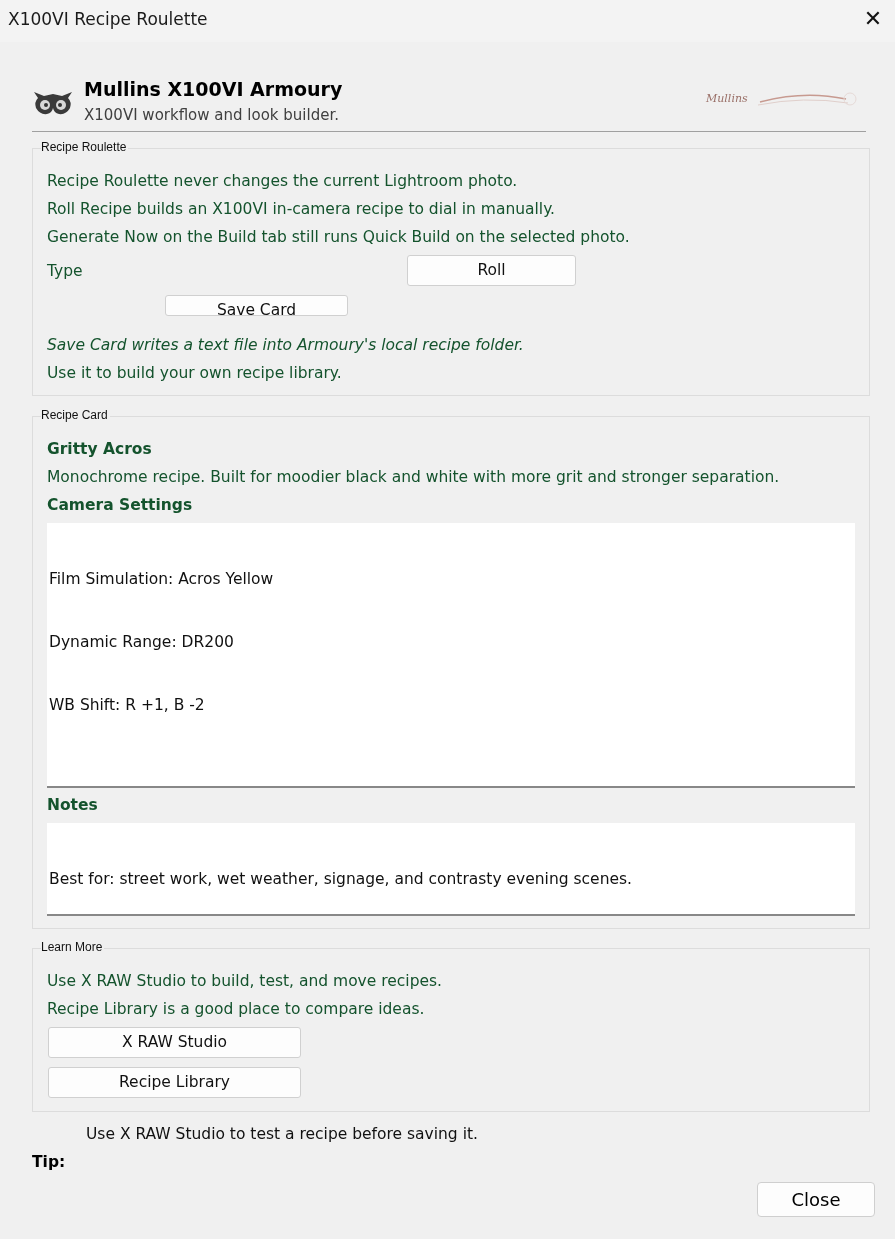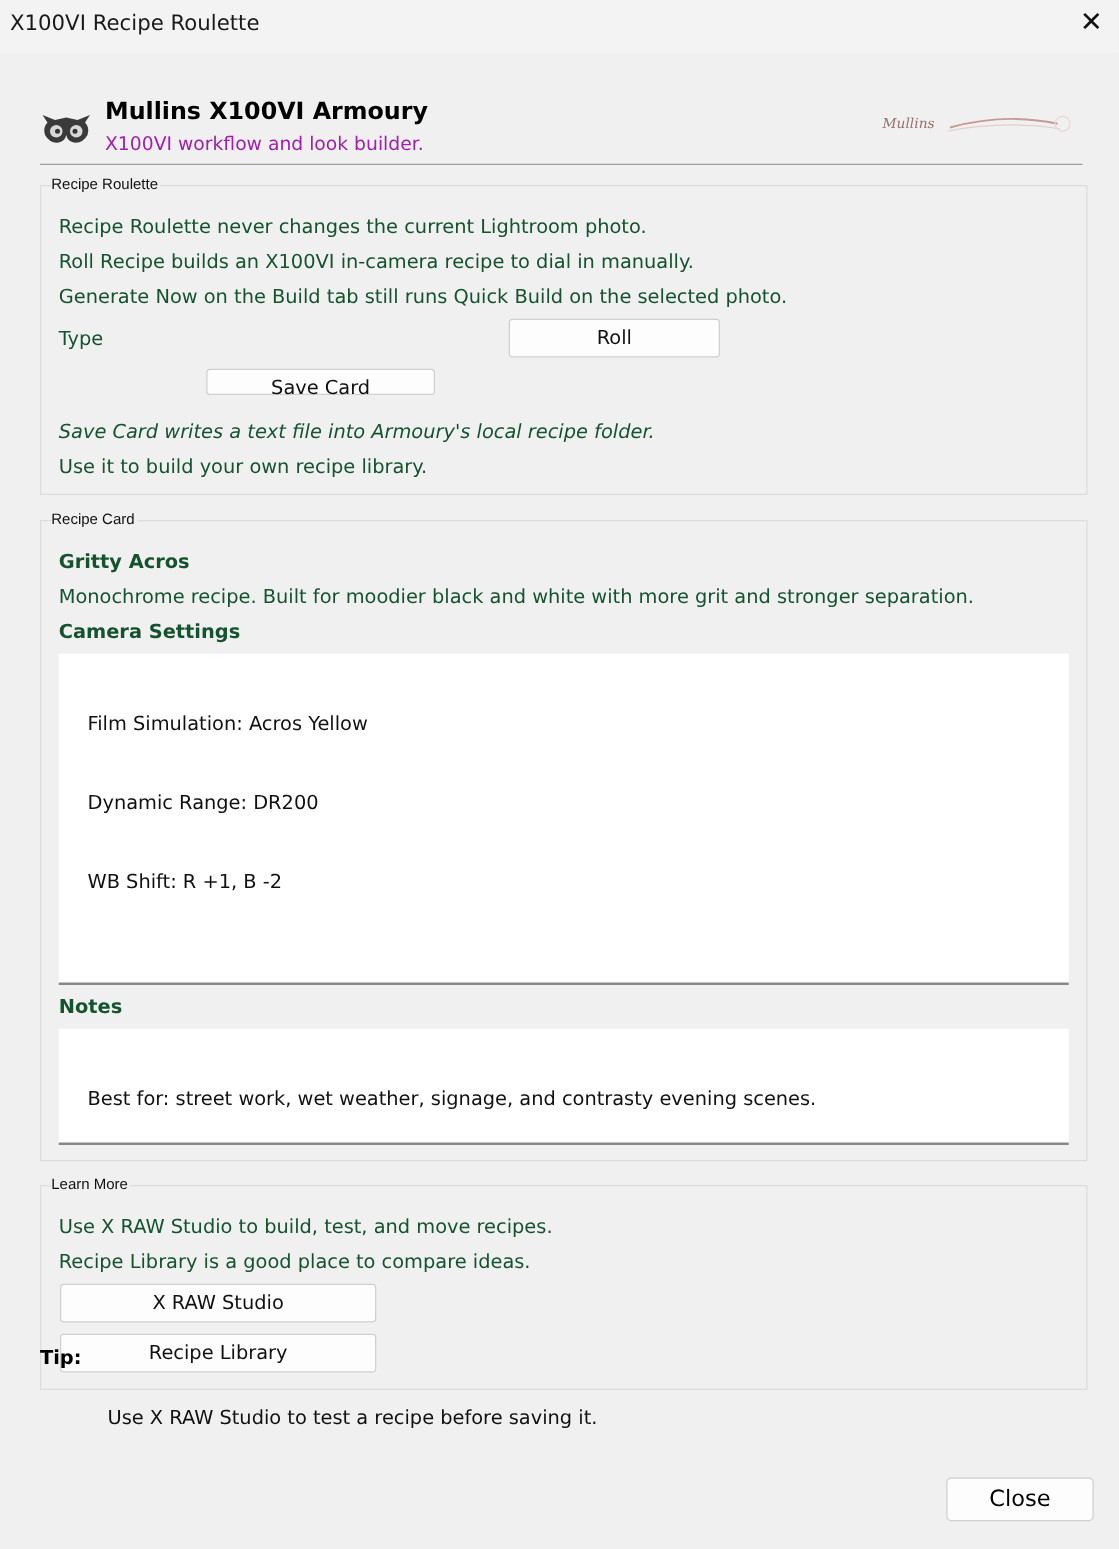--- a/index.html
+++ b/index.html
@@ -4,32 +4,32 @@
 <style>
   * { box-sizing: border-box; margin: 0; padding: 0; }
   html, body { width: 895px; height: 1239px; overflow: hidden; }
   body { background: #f0f0f0; font-family: "DejaVu Sans", "Liberation Sans", sans-serif; color: #000; position: relative; }
   .titlebar { position: absolute; left: 0; top: 0; width: 895px; height: 42px; background: #f3f3f3; }
   .titlebar .title { position: absolute; left: 8px; top: 9px; font-size: 17px; color: #1a1a1a; }
   .titlebar .close-x { position: absolute; right: 8px; top: 5px; width: 28px; height: 28px; font-size: 22px; line-height: 28px; text-align: center; color: #111; cursor: pointer; }
   .header { position: absolute; left: 32px; top: 76px; width: 834px; height: 56px; border-bottom: 1px solid #a0a0a0; }
   .owl { position: absolute; left: 0; top: 12px; width: 42px; height: 28px; }
   .app-name { position: absolute; left: 52px; top: 2px; font-size: 19px; font-weight: bold; font-family: "DejaVu Sans", sans-serif; }
-  .app-sub { position: absolute; left: 52px; top: 30px; font-size: 15px; color: #a21caf; }
+  .app-sub { position: absolute; left: 52px; top: 30px; font-size: 15px; color: #404040; }
   .signature { position: absolute; left: 672px; top: 6px; width: 160px; height: 30px; }
   .group { position: absolute; left: 32px; width: 838px; border: 1px solid #dcdcdc; }
   .group-title { position: absolute; left: 8px; top: -9px; background: #f0f0f0; padding-right: 2px; font-size: 12px; color: #111; font-family: "Liberation Sans", sans-serif; }
   .line { position: absolute; left: 14px; font-size: 15.5px; color: #14532d; white-space: nowrap; }
   .btn { position: absolute; background: #fdfdfd; border: 1px solid #d0d0d0; border-radius: 3px; font-size: 15.5px; text-align: center; color: #111; cursor: pointer; }
   .select { position: absolute; background: #fff; border: 1px solid #c8c8c8; font-size: 15.5px; color: #111; cursor: pointer; }
   .select .val { position: absolute; left: 4px; top: 3px; }
   .select .chev { position: absolute; right: 8px; top: 7px; width: 9px; height: 9px; }
   .bold { font-weight: bold; }
-  .textbox { position: absolute; left: 14px; width: 808px; background: #fff; border-bottom: 2px solid #888; font-size: 15.5px; color: #111; line-height: 21px; padding: 4px 23px; white-space: pre; overflow: hidden; }
-  .tip-label { position: absolute; left: 32px; top: 1077px; font-size: 15.5px; font-weight: bold; }
+  .textbox { position: absolute; left: 14px; width: 808px; background: #fff; border-bottom: 2px solid #888; font-size: 15.5px; color: #111; line-height: 21px; padding: 4px 2px; white-space: pre; overflow: hidden; }
+  .tip-label { position: absolute; left: 32px; top: 1153px; font-size: 15.5px; font-weight: bold; }
   .tip-text { position: absolute; left: 86px; top: 1125px; font-size: 15.5px; color: #111; }
   .close-btn { position: absolute; left: 757px; top: 1182px; width: 118px; height: 35px; background: #fdfdfd; border: 1px solid #cfcfcf; border-radius: 4px; font-size: 18px; line-height: 33px; text-align: center; cursor: pointer; }
 </style>
 </head>
 <body>
 
 <div class="titlebar">
   <span class="title">X100VI Recipe Roulette</span>
   <div class="close-x">
     <span>✕</span>

